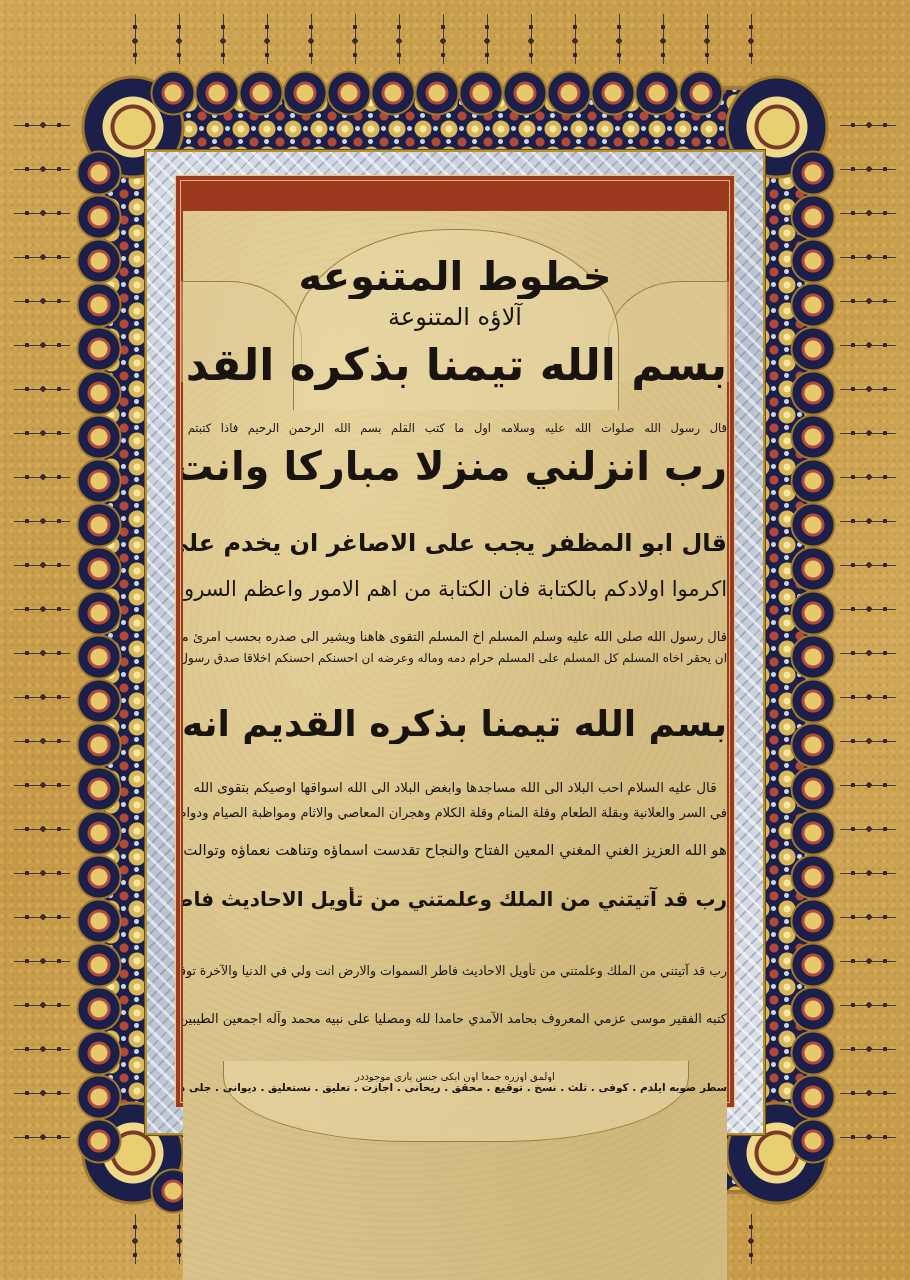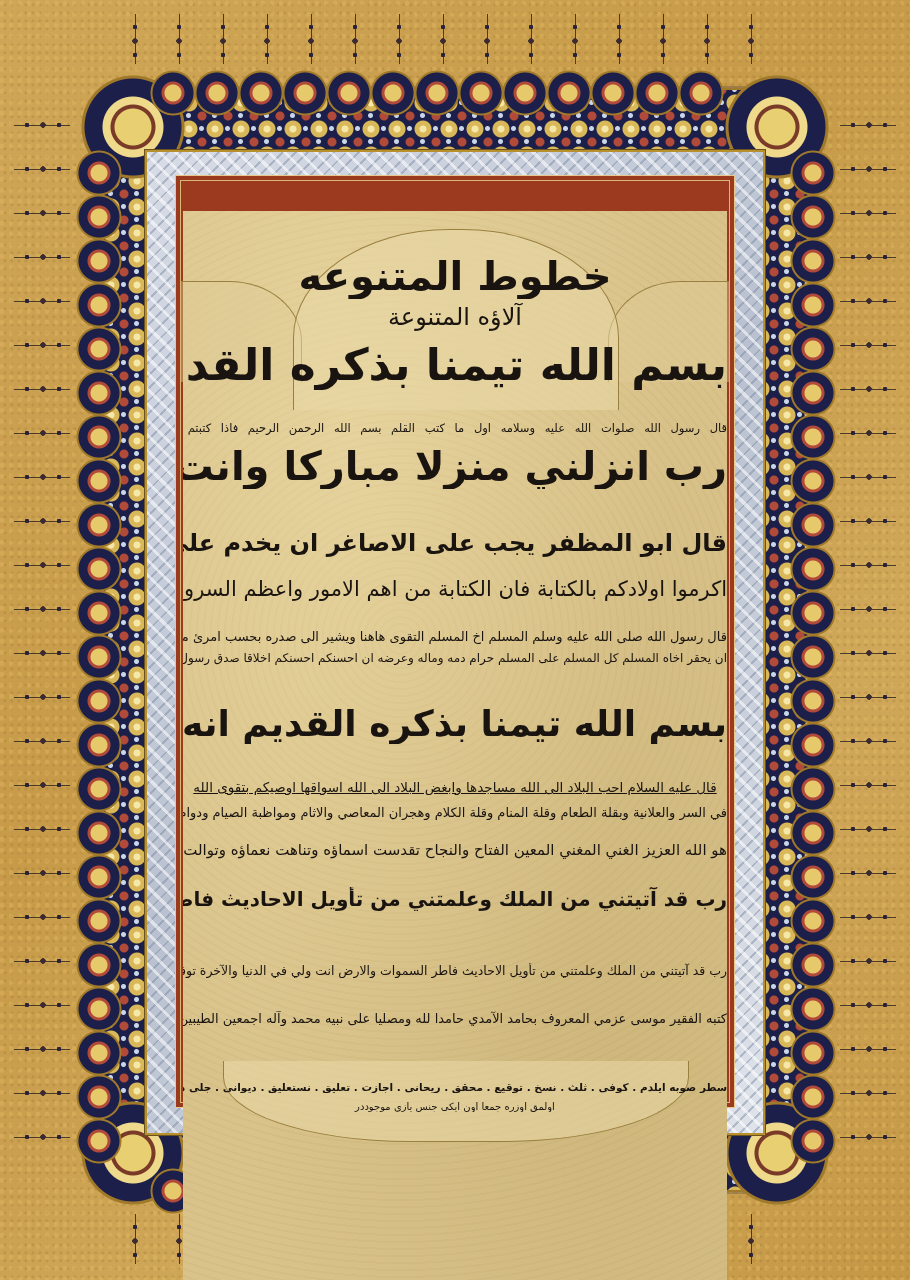--- a/index.html
+++ b/index.html
@@ -106,28 +106,28 @@
   .title1 { top: 42px; font-size: 40px; font-weight: bold; letter-spacing: 2px; }
   .title2 { top: 92px; font-size: 24px; }
   .basmala-big { top: 128px; font-size: 44px; font-weight: bold; }
   .small-hadith { top: 210px; font-size: 11.5px; word-spacing: 6px; }
   .rabbi { top: 232px; font-size: 40px; font-weight: bold; }
   .abu { top: 318px; font-size: 24px; font-weight: bold; }
   .akrimu { top: 366px; font-size: 21px; }
   .h1 { top: 418px; font-size: 13px; }
   .h2 { top: 440px; font-size: 12px; }
   .basmala2 { top: 492px; font-size: 36px; font-weight: bold; }
-  .n1 { top: 568px; font-size: 13.5px; text-decoration: underline; }
+  .n1 { top: 568px; font-size: 13.5px; }
   .n2 { top: 594px; font-size: 13px; }
   .n3 { top: 630px; font-size: 15px; }
   .thuluth { top: 676px; font-size: 20px; font-weight: bold; letter-spacing: -1px; }
   .dua { top: 752px; font-size: 12.5px; }
   .colophon { top: 800px; font-size: 13px; }
   .scripts { top: 870px; font-size: 10.5px; font-weight: bold; }
-  .scripts2 { top: 890px; font-size: 10px; }
+  .scripts2 { top: 860px; font-size: 10px; }
 </style>
 </head>
 <body>
 
 <div class="page">
 
   <div class="sprays" id="sprays">
       <div class="spray v" style="left: 130px; top: 14px;"></div>
       <div class="spray v" style="left: 130px; top: 1214px;"></div>
       <div class="spray v" style="left: 174px; top: 14px;"></div>

